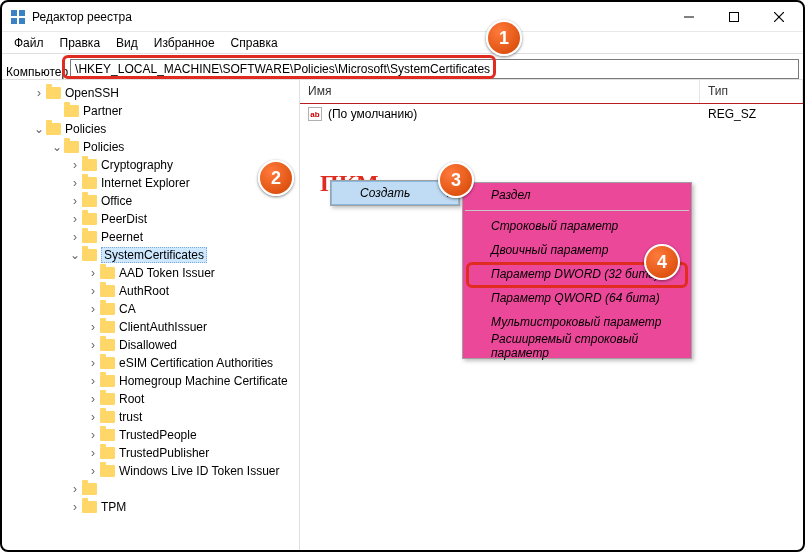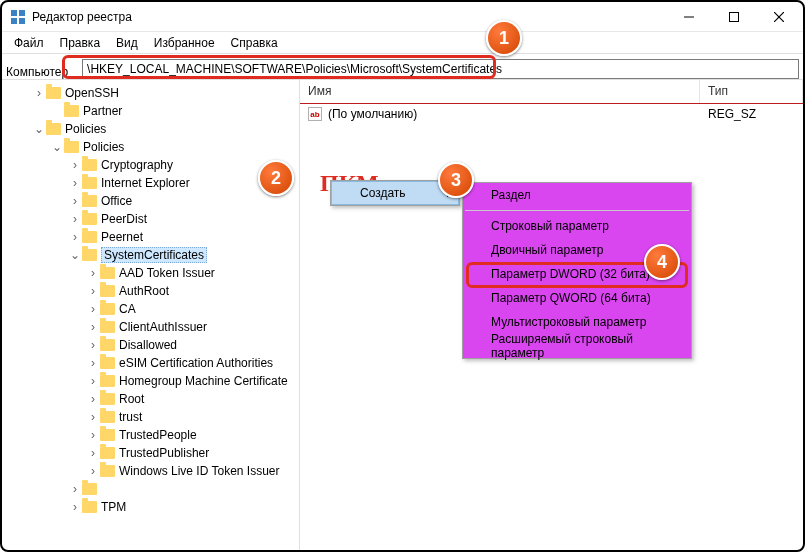--- a/index.html
+++ b/index.html
@@ -51,21 +51,20 @@
     position: relative;
   }
   .addr-label { padding-right: 2px; }
   .addr-input {
     flex: 1;
     border: 1px solid #7a7a7a;
     height: 20px;
     padding: 0 4px;
     font-family: inherit;
     font-size: 12px;
-    margin-left: 12px;
   }
   .hl-red {
     position: absolute;
     border: 3px solid #e02b20;
     border-radius: 6px;
     pointer-events: none;
   }
   .content {
     display: flex;
     height: calc(100% - 30px - 22px - 26px);
@@ -138,24 +137,25 @@
     left: 20px; top: 50px;
     font-family: "Times New Roman", serif;
     font-size: 24px;
     font-weight: bold;
     color: #e02b20;
     margin-top: 40px;
   }
   
   .ctx {
     position: absolute;
-    background: #d946ef;
+    background: #ec4899;
     border: 1px solid #a0a0a0;
     box-shadow: 2px 2px 4px rgba(0,0,0,0.25);
     font-size: 12px;
+    font-style: italic;
   }
   .ctx .ctx-item {
     height: 24px;
     display: flex;
     align-items: center;
     padding: 0 24px 0 28px;
     position: relative;
   }
   .ctx .ctx-item.hl {
     background: #bfdcf4;

